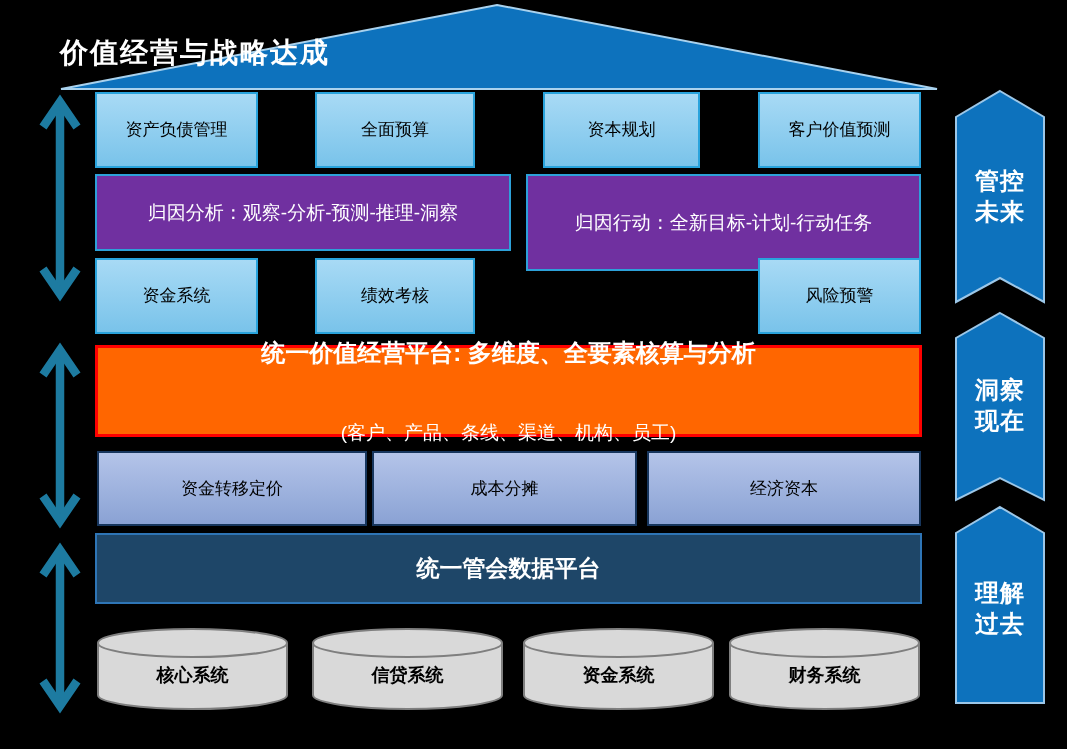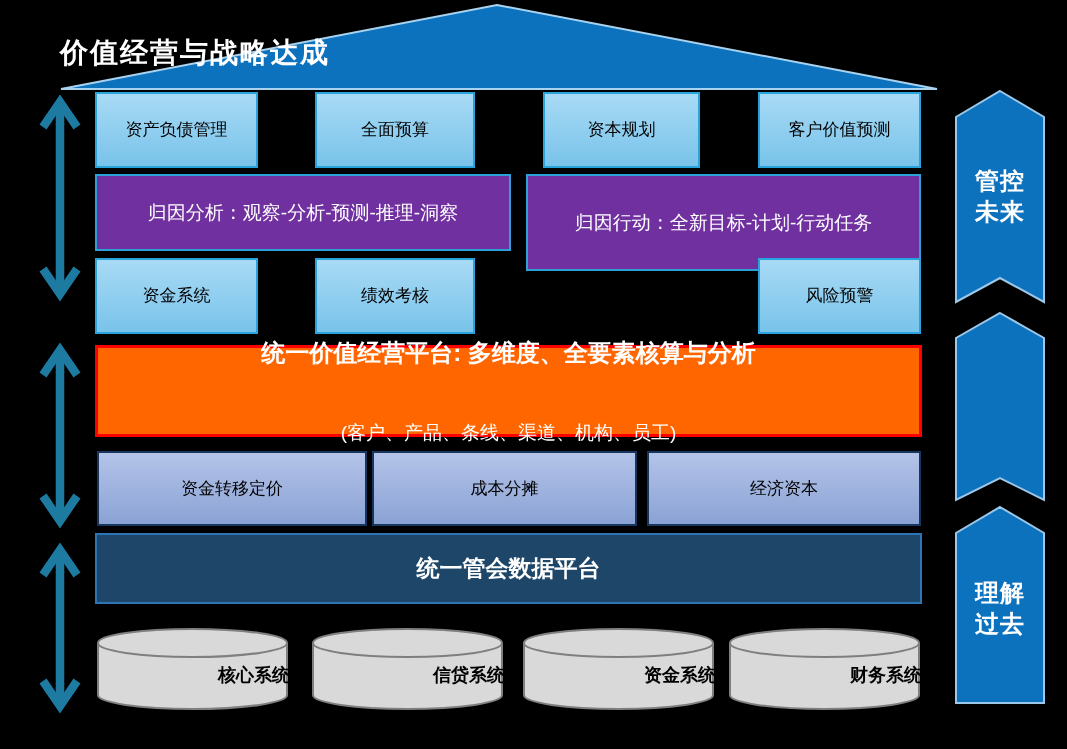--- a/index.html
+++ b/index.html
@@ -51,21 +51,21 @@
   .chev-label {
     position:absolute; left:954px; width:92px; text-align:center;
     color:var(--text-light,#fff); font-weight:bold; font-size:24px; line-height:31px;
     letter-spacing:1px;
   }
   .arrow-stroke { stroke:var(--arrow-teal,#1d7ba1); stroke-width:8.5; fill:none; }
   .cyl { position:absolute; width:195px; height:86px; }
   .cyl svg { position:absolute; left:0; top:0; }
   .cyl-shape { fill:var(--cylinder-fill,#d9d9d9); stroke:var(--cylinder-border,#7f7f7f); stroke-width:2; }
   .cyl-label {
-    position:absolute; left:0; right:0; top:36px; text-align:right;
+    position:absolute; left:0; right:0; top:36px; text-align:center;
     font-weight:bold; font-size:18px; color:var(--text-dark,#000);
   }
 </style>
 </head>
 <body>
 
 <div id="canvas">
 
   <svg class="abs" style="left:58px;top:2px" width="882" height="90">
     <polygon class="roof-shape" points="439,3 879,87 3,87"></polygon>
@@ -144,20 +144,24 @@
     <polygon class="chev-shape" points="46,2 90,28 90,213 46,189 2,213 2,28"></polygon>
   </svg>
   <div class="chev-label" style="top:165px">
     <div>管控</div>
     <div>未来</div>
   </div>
 
   <svg class="abs" style="left:954px;top:311px" width="92" height="191">
     <polygon class="chev-shape" points="46,2 90,27 90,189 46,167 2,189 2,27"></polygon>
   </svg>
+  <div class="chev-label" style="top:374px">
+    <div>洞察</div>
+    <div>现在</div>
+  </div>
 
   <svg class="abs" style="left:954px;top:505px" width="92" height="200">
     <polygon class="chev-shape" points="46,2 90,28 90,198 2,198 2,28"></polygon>
   </svg>
   <div class="chev-label" style="top:577px">
     <div>理解</div>
     <div>过去</div>
   </div>
 
 </div>

